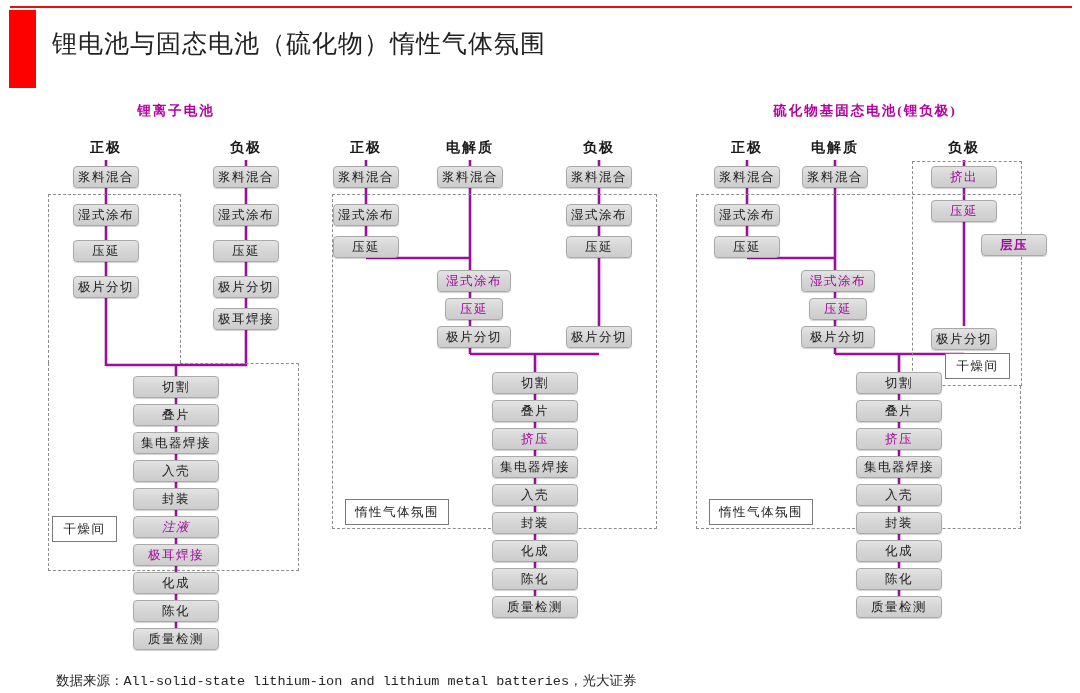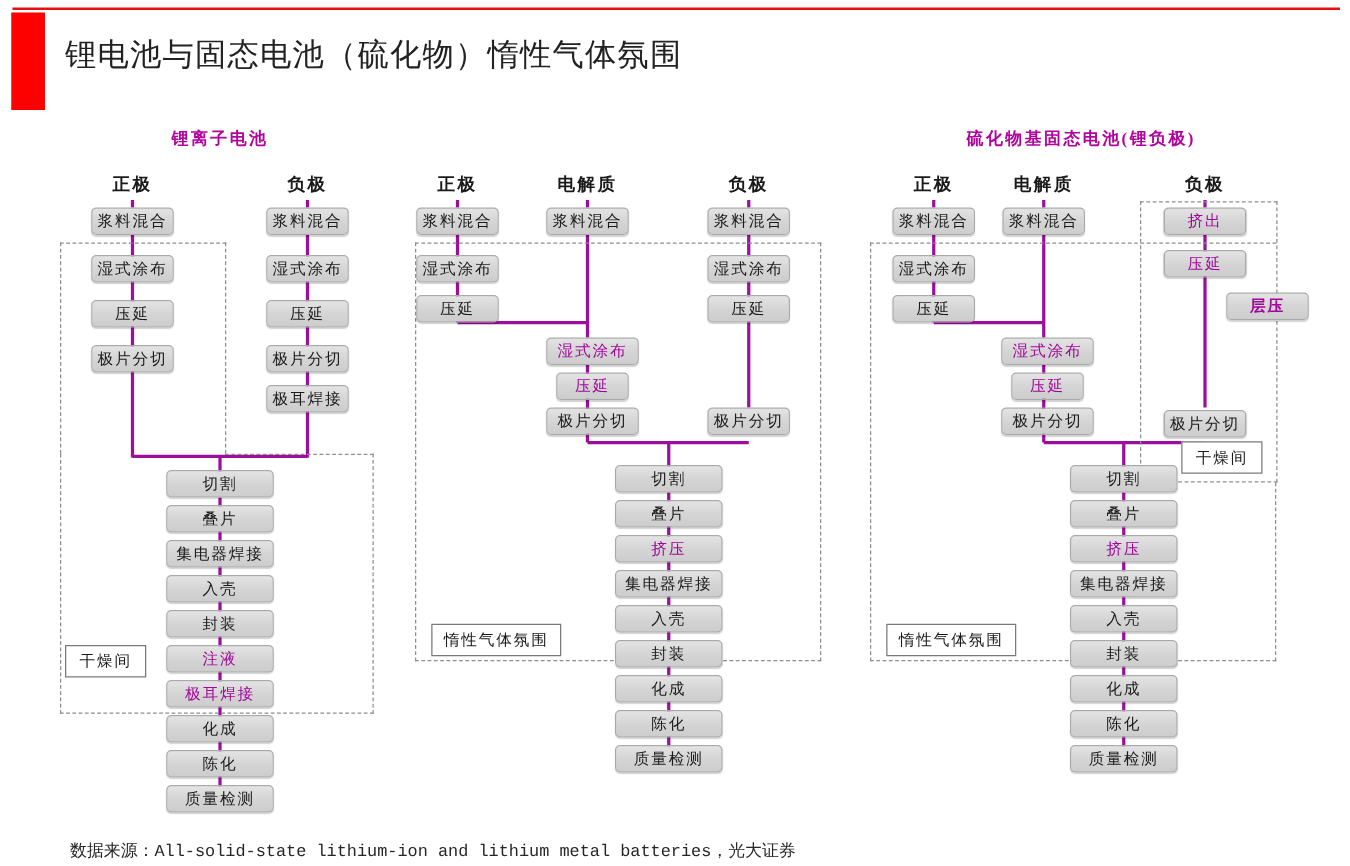--- a/index.html
+++ b/index.html
@@ -147,21 +147,21 @@
   <div class="node" style="left:213px;top:204px;width:66px;">湿式涂布</div>
   <div class="node" style="left:213px;top:240px;width:66px;">压延</div>
   <div class="node" style="left:213px;top:276px;width:66px;">极片分切</div>
   <div class="node" style="left:213px;top:308px;width:66px;">极耳焊接</div>
 
   <div class="node" style="left:133px;top:376px;width:86px;">切割</div>
   <div class="node" style="left:133px;top:404px;width:86px;">叠片</div>
   <div class="node" style="left:133px;top:432px;width:86px;">集电器焊接</div>
   <div class="node" style="left:133px;top:460px;width:86px;">入壳</div>
   <div class="node" style="left:133px;top:488px;width:86px;">封装</div>
-  <div class="node hl" style="left:133px;top:516px;width:86px;">注液</div>
+  <div class="node hl" style="left:133px;top:516px;width:86px;font-style:italic;">注液</div>
   <div class="node hl" style="left:133px;top:544px;width:86px;">极耳焊接</div>
   <div class="node" style="left:133px;top:572px;width:86px;">化成</div>
   <div class="node" style="left:133px;top:600px;width:86px;">陈化</div>
   <div class="node" style="left:133px;top:628px;width:86px;">质量检测</div>
 
   <div class="roomtag" style="left:52px;top:516px;width:65px;">干燥间</div>
 
 
   <div class="sec-head" style="left:333px;top:139px;width:66px;">正极</div>
   <div class="sec-head" style="left:433px;top:139px;width:74px;">电解质</div>

